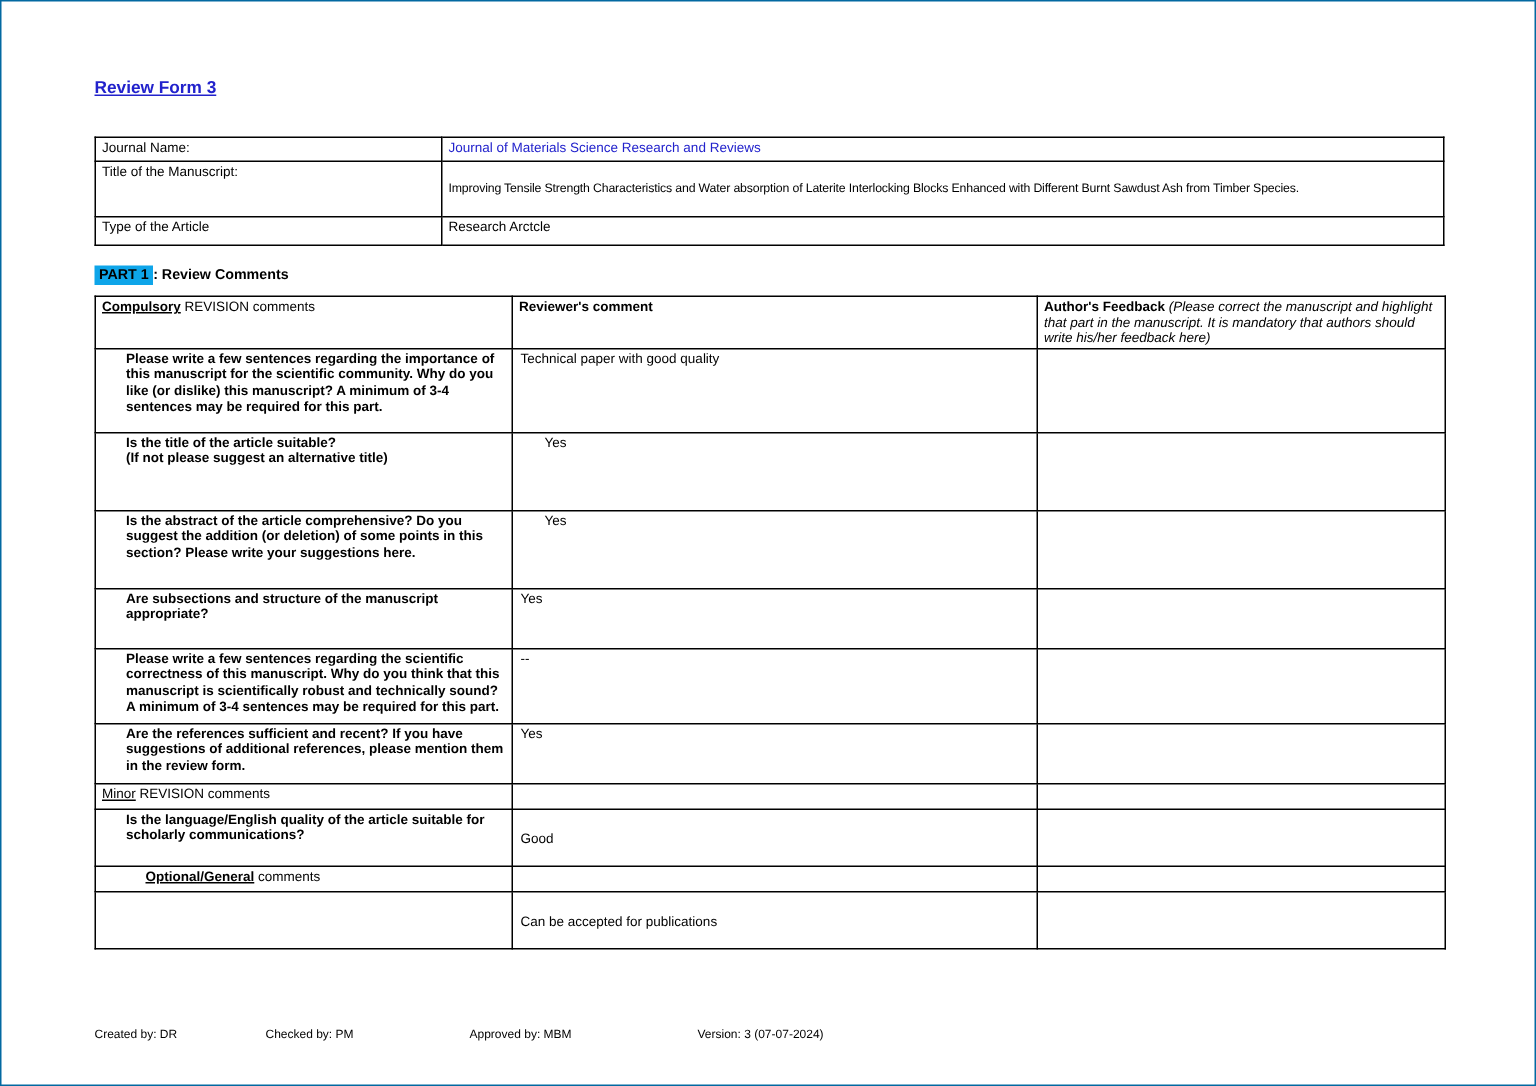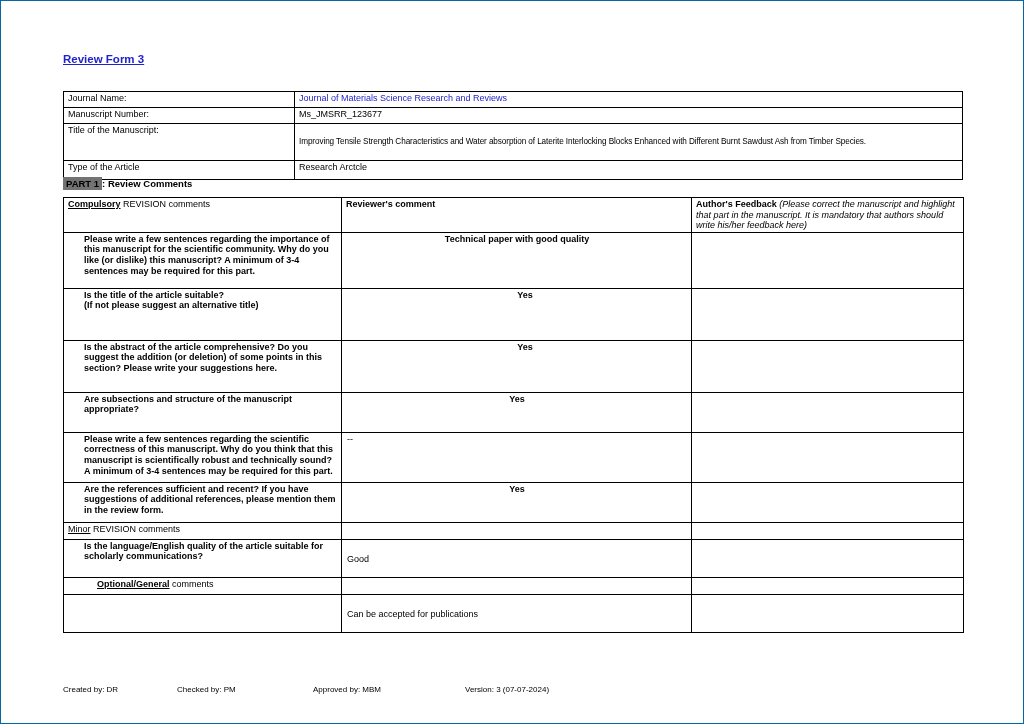--- a/index.html
+++ b/index.html
@@ -19,61 +19,57 @@
   .info-table .label{width:222px;font-weight:400;}
   .info-table .value{font-weight:400;}
   .info-table .journal{color:#2222cc;}
   .info-table tr.r1 td,.info-table tr.r2 td{height:13px;}
   .info-table tr.r3 td{height:34px;}
   .info-table tr.r3 td.value{vertical-align:middle;font-size:8.2px;white-space:nowrap;letter-spacing:-0.1px;}
   .info-table tr.r4 td{height:16px;}
 
   
   .part-heading{position:absolute;left:62px;top:177px;font-size:9.5px;font-weight:700;}
-  .part-heading .hl{background:#737373;padding:1px 3px;}
+  .part-heading .hl{background:#0ea5e9;padding:1px 3px;}
 
   
   .review-table{position:absolute;left:62px;top:196px;width:900px;}
   .hdr td{vertical-align:top;}
   .hdr .h1s{font-weight:700;text-decoration:underline;}
   .hdr .h1r{font-weight:400;}
   .hdr .c2h{font-weight:700;}
   .hdr .c3lead{font-weight:700;}
   .hdr .c3it{font-style:italic;font-weight:400;}
 
   .qcell{font-weight:700;padding-left:20px;}
   .qcell span{white-space:pre-line;}
   .scell{font-weight:400;padding-left:4px;}
   .scell .u{text-decoration:underline;}
   .scell .ub{text-decoration:underline;font-weight:700;margin-left:29px;}
   .acell{padding-left:5px;font-weight:400;}
-  .acell.bold{font-weight:700;text-align:center;}
+  .acell.bold{font-weight:400;}
   .acell.indent{padding-left:21px;}
   .acell.padtop{padding-top:14px;}
 
   
   .footer span{position:absolute;top:684px;font-size:8px;white-space:nowrap;}
   .f1{left:62px;}.f2{left:176px;}.f3{left:312px;}.f4{left:464px;}
 </style>
 </head>
 <body>
 
 <div class="page">
 
   <div class="doc-title">Review Form 3</div>
 
   <table class="info-table">
     <tbody>
         <tr class="r1">
       <td class="label">Journal Name:</td>
       <td class="value journal">Journal of Materials Science Research and Reviews</td>
-    </tr>
-    <tr class="r2">
-      <td class="label">Manuscript Number:</td>
-      <td class="value">Ms_JMSRR_123677</td>
     </tr>
     <tr class="r3">
       <td class="label">Title of the Manuscript:</td>
       <td class="value">Improving Tensile Strength Characteristics and Water absorption of Laterite Interlocking Blocks Enhanced with Different Burnt Sawdust Ash from Timber Species.</td>
     </tr>
     <tr class="r4">
       <td class="label">Type of the Article</td>
       <td class="value">Research Arctcle</td>
     </tr>
   </tbody>

